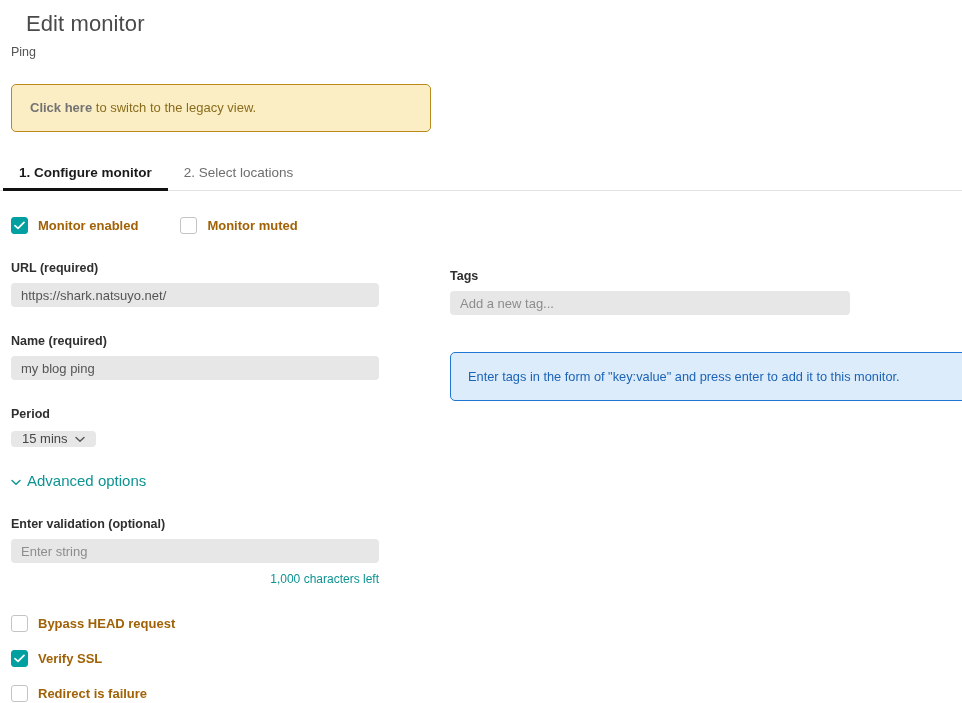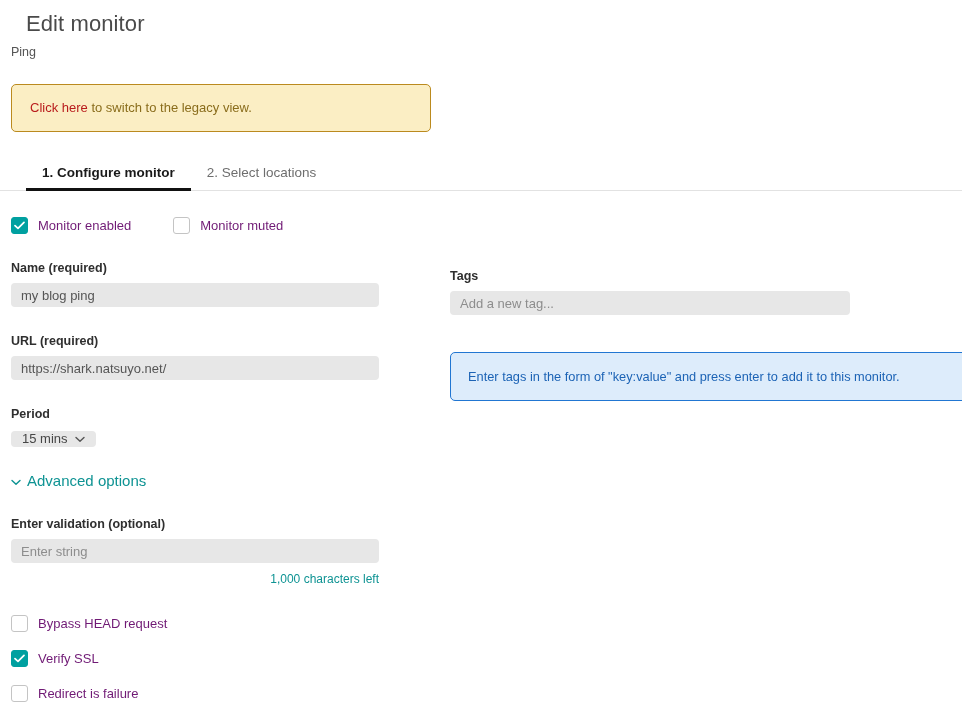--- a/index.html
+++ b/index.html
@@ -45,30 +45,30 @@
     box-sizing: border-box;
     background: #fbeec4;
     border: 1px solid #bb8a1e;
     border-radius: 5px;
     padding: 14px 18px;
     font-size: 13px;
     color: #8a6d1c;
     line-height: 18px;
   }
   .legacy-banner a {
-    color: #b91c1c;
+    color: #737373;
     text-decoration: none;
-    font-weight: 400;
+    font-weight: 700;
   }
 
   
   .tabs {
     margin-top: 26px;
     border-bottom: 1px solid #e2e2e2;
-    padding-left: 26px;
+    padding-left: 3px;
     display: flex;
     align-items: flex-end;
     gap: 0px;
     height: 32px;
   }
   .tab {
     font-size: 13.5px;
     padding: 0 16px 9px 16px;
     color: #6e6e6e;
     cursor: pointer;
@@ -130,22 +130,23 @@
     align-items: center;
     justify-content: center;
   }
   .box.checked {
     background: #00a0a0;
     border-color: #00a0a0;
   }
   .box svg { display: block; }
   .check-label {
     font-size: 13px;
-    color: #701a75;
-    line-height: 16px;
+    color: #a16207;
+    line-height: 16px;
+    font-weight: bold;
   }
 
   
   .field { margin-top: 26px; }
   .field-label {
     font-size: 12.5px;
     font-weight: bold;
     color: #2f2f2f;
     margin-bottom: 7px;
     line-height: 16px;
@@ -251,27 +252,27 @@
           </span>
           <span class="check-label">Monitor enabled</span>
         </div>
         <div class="check">
           <span class="box"></span>
           <span class="check-label">Monitor muted</span>
         </div>
       </div>
 
       <div class="field">
+        <div class="field-label">URL (required)</div>
+        <input class="input" type="text" value="https://shark.natsuyo.net/" style="">
+      </div>
+
+      <div class="field">
         <div class="field-label">Name (required)</div>
         <input class="input" type="text" value="my blog ping" style="">
-      </div>
-
-      <div class="field">
-        <div class="field-label">URL (required)</div>
-        <input class="input" type="text" value="https://shark.natsuyo.net/" style="">
       </div>
 
       <div class="field">
         <div class="field-label">Period</div>
         <div class="select">
           <span>15 mins</span>
           <span>
             <svg width="10" height="7" viewBox="0 0 10 7">
                 <path d="M1 1.4 L5 5.3 L9 1.4" stroke="#555555" stroke-width="1.4" fill="none" stroke-linecap="round" stroke-linejoin="round"></path>
               </svg>

